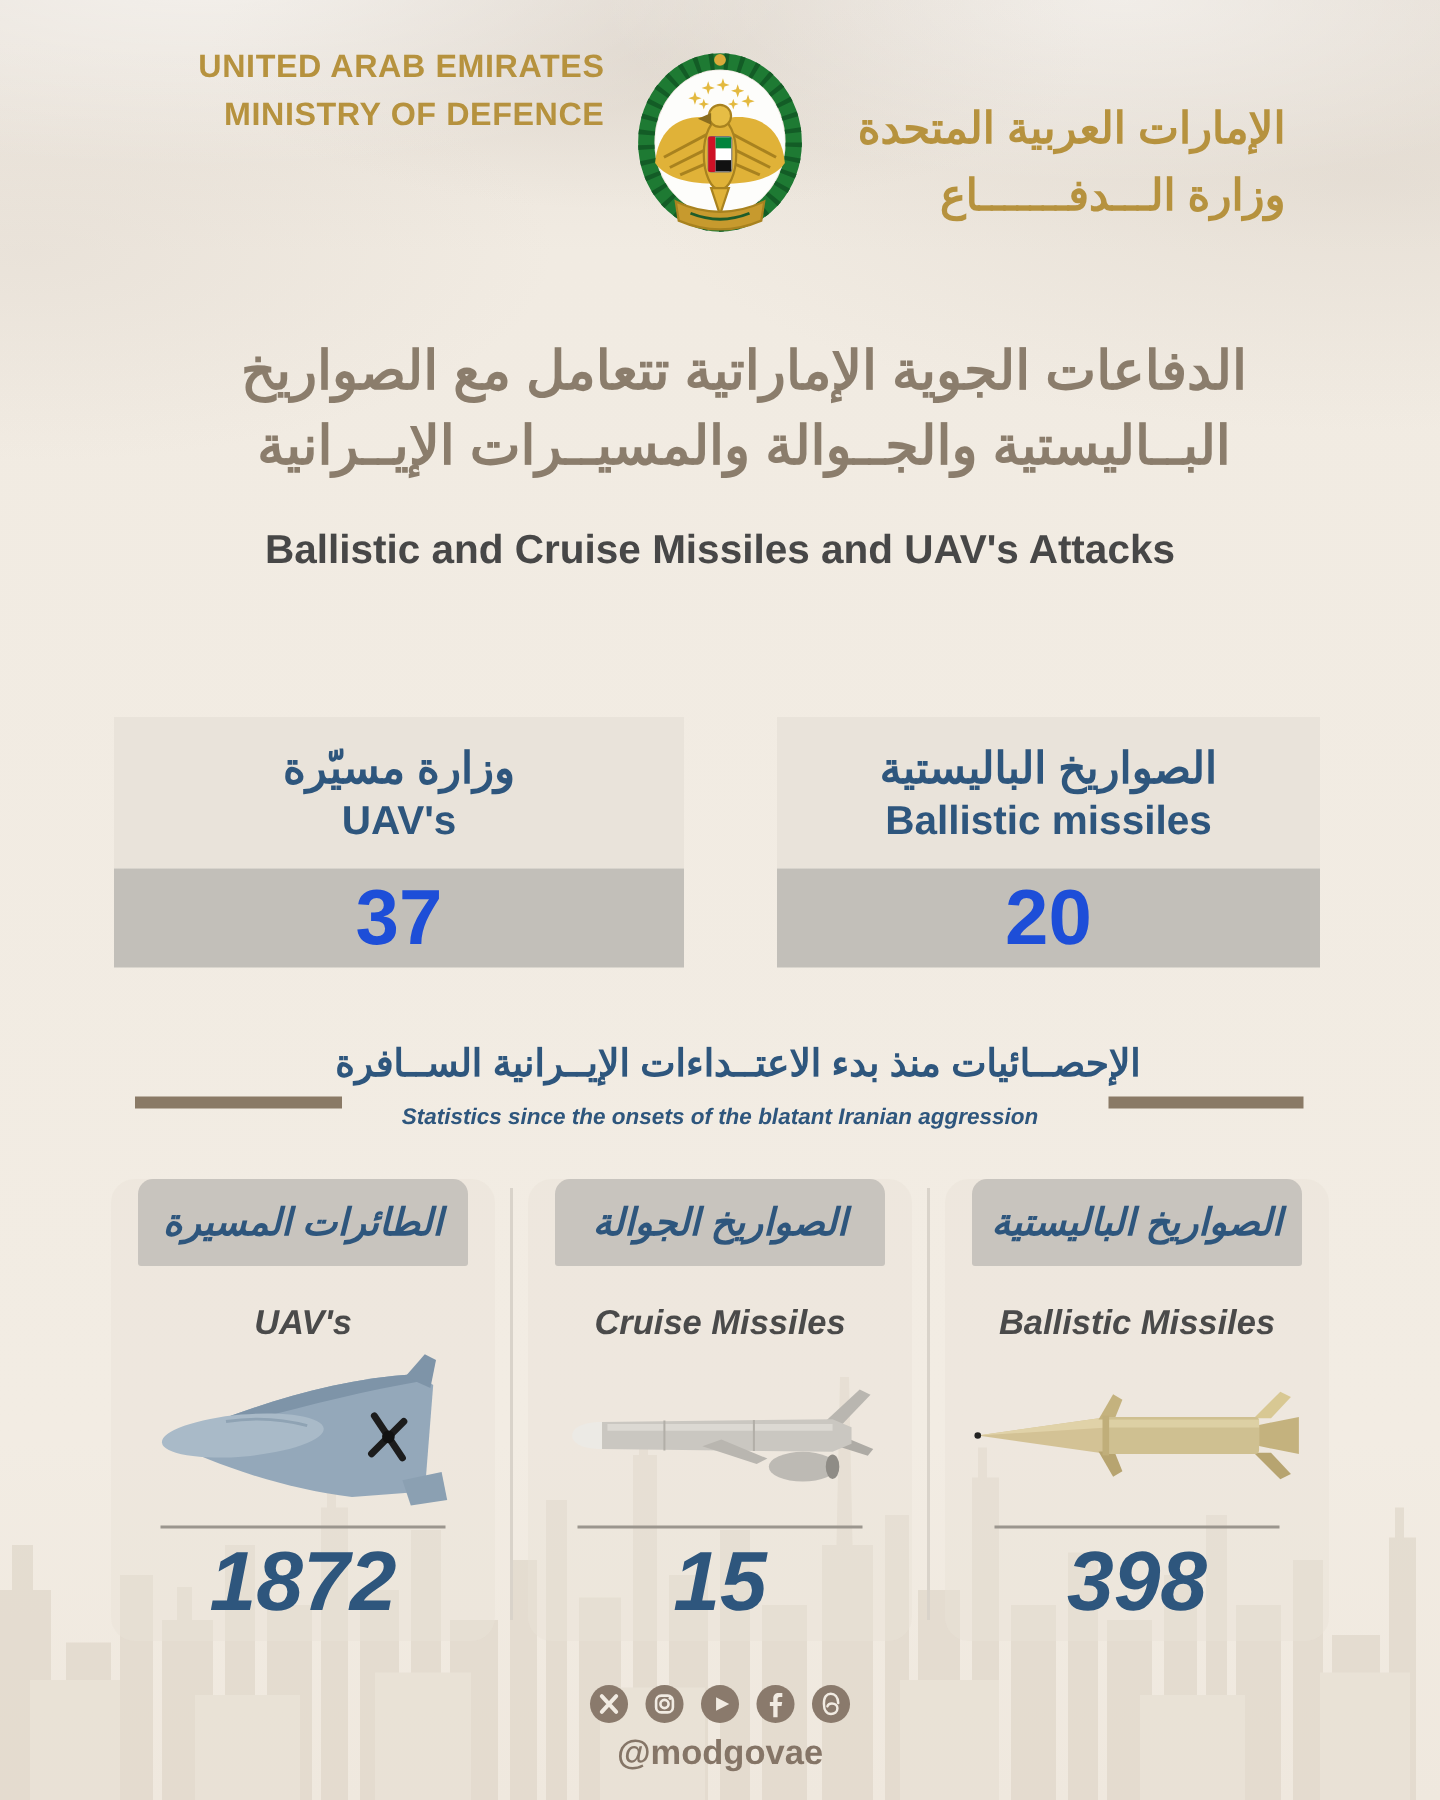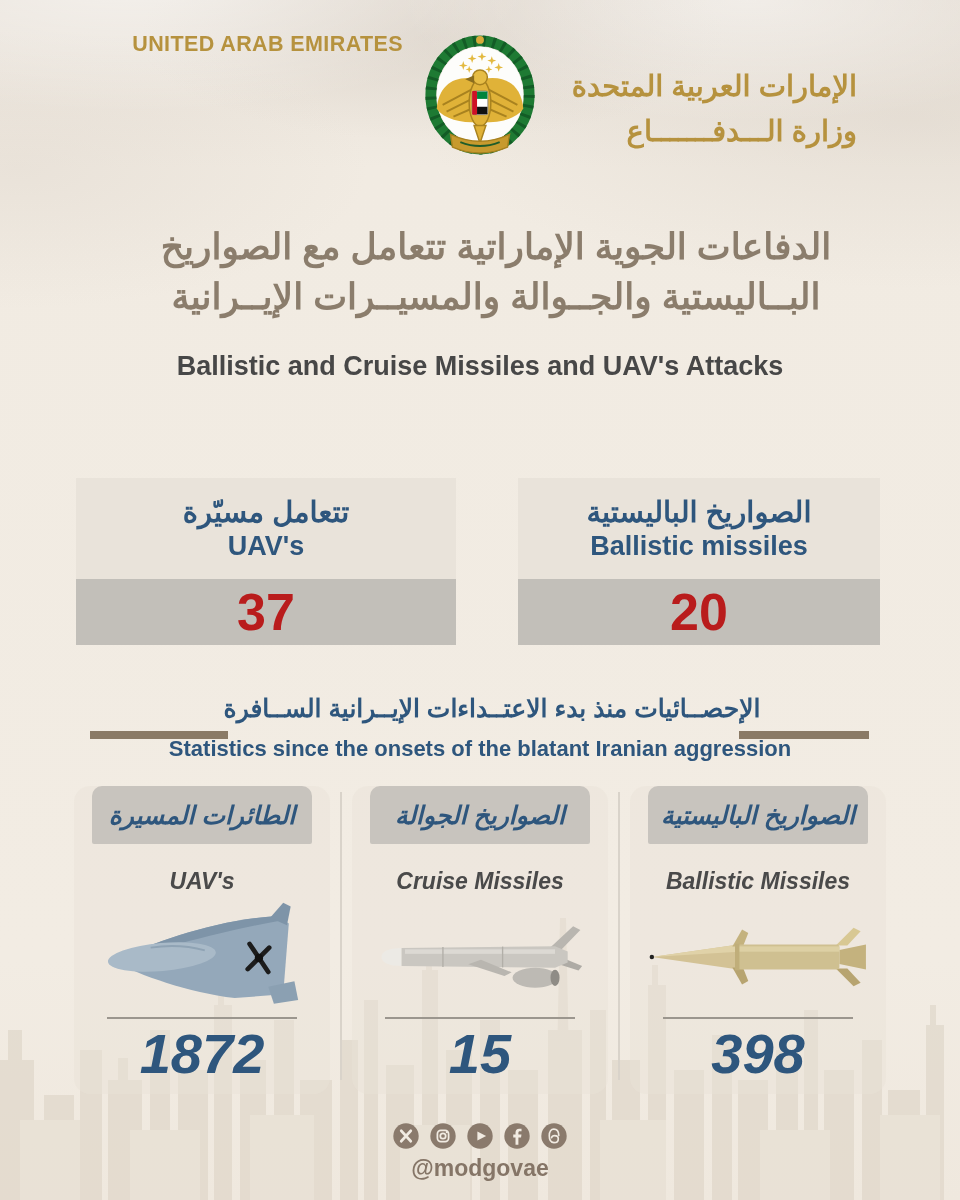--- a/index.html
+++ b/index.html
@@ -41,27 +41,27 @@
     color:#474747; font-weight:bold; font-size:27px; line-height:1.4; }
 
   
   .stat-box { position:absolute; top:478px; display:flex; flex-direction:column; }
   .stat-box.left  { left:76px;  width:380px; }
   .stat-box.right { left:518px; width:362px; }
   .stat-top { background:#e9e3da; height:101px; display:flex; flex-direction:column; justify-content:center; align-items:center; gap:2px; }
   .stat-ar { color:#2e567d; font-weight:bold; font-size:29px; direction:rtl; }
   .stat-en { color:#2e567d; font-weight:bold; font-size:27px; }
   .stat-num { background:#c2bfb9; height:66px; display:flex; justify-content:center; align-items:center;
-    color:#b91c1c; font-weight:bold; font-size:52px; }
+    color:#1d4ed8; font-weight:bold; font-size:52px; }
 
   
   .div-ar { position:absolute; top:694px; left:0; width:100%; text-align:center; direction:rtl;
     color:#2e567d; font-weight:bold; font-size:25px;padding-left:24px; }
   .div-en { position:absolute; top:736px; left:0; width:100%; text-align:center;
-    color:#2e567d; font-weight:bold; font-size:22px; }
+    color:#2e567d; font-weight:bold; font-size:15px;font-style:italic; }
   .div-bar { position:absolute; top:731px; height:8px; background:#8a7a66; }
   .div-bar.l { left:90px;  width:138px; }
   .div-bar.r { left:739px; width:130px; }
 
   
   .panels { position:absolute; top:786px; left:74px; width:812px; display:flex; align-items:stretch; }
   .panel { flex:1; display:flex; flex-direction:column; align-items:center; background:rgba(233,226,216,.45); border-radius:16px; padding-bottom:8px;font-style:italic; }
   .vsep { width:2px; background:#d9d3ca; margin:6px 10px 14px; }
   .chip { width:86%; height:58px; background:#c8c4be; border-radius:10px 10px 2px 2px;
     display:flex; justify-content:center; align-items:center; }
@@ -131,20 +131,21 @@
         <rect x="400" y="215" width="70" height="75"></rect>
       <rect x="600" y="210" width="66" height="80"></rect>
         <rect x="760" y="220" width="70" height="70"></rect>
       <rect x="880" y="205" width="60" height="85"></rect>
     </g>
   </svg>
 
   <div class="header">
     <div class="hdr-en">
       <div>UNITED ARAB EMIRATES</div>
+      <div>MINISTRY OF DEFENCE</div>
     </div>
 
     <svg class="emblem" viewBox="0 0 120 132">
       <ellipse cx="60" cy="68" rx="50" ry="55" fill="none" stroke="#1e7a33" stroke-width="11"></ellipse>
       <ellipse cx="60" cy="68" rx="50" ry="55" fill="none" stroke="#135c26" stroke-width="11" stroke-dasharray="3 7"></ellipse>
       <ellipse cx="60" cy="68" rx="44" ry="49" fill="#fdfdfb"></ellipse>
       <circle cx="60" cy="12" r="4" fill="#d8ab3a"></circle>
       <g fill="#e3b93f">
         <path transform="translate(43,38)" d="M0,-4.5 L1.1,-1.1 L4.5,0 L1.1,1.1 L0,4.5 L-1.1,1.1 L-4.5,0 L-1.1,-1.1 Z"></path>
         <path transform="translate(52,31)" d="M0,-4.5 L1.1,-1.1 L4.5,0 L1.1,1.1 L0,4.5 L-1.1,1.1 L-4.5,0 L-1.1,-1.1 Z"></path>
@@ -188,21 +189,21 @@
   <div class="headline-ar">
     <div>الدفاعات الجوية الإماراتية تتعامل مع الصواريخ</div>
     <div>البــاليستية والجــوالة والمسيــرات الإيــرانية</div>
   </div>
   <div class="headline-en">
     <div>Ballistic and Cruise Missiles and UAV's Attacks</div>
   </div>
 
   <div class="stat-box left">
     <div class="stat-top">
-      <div class="stat-ar">تتعامل مسيّرة</div>
+      <div class="stat-ar">وزارة مسيّرة</div>
       <div class="stat-en">UAV's</div>
     </div>
     <div class="stat-num">37</div>
   </div>
 
   <div class="stat-box right">
     <div class="stat-top">
       <div class="stat-ar">الصواريخ الباليستية</div>
       <div class="stat-en">Ballistic missiles</div>
     </div>

